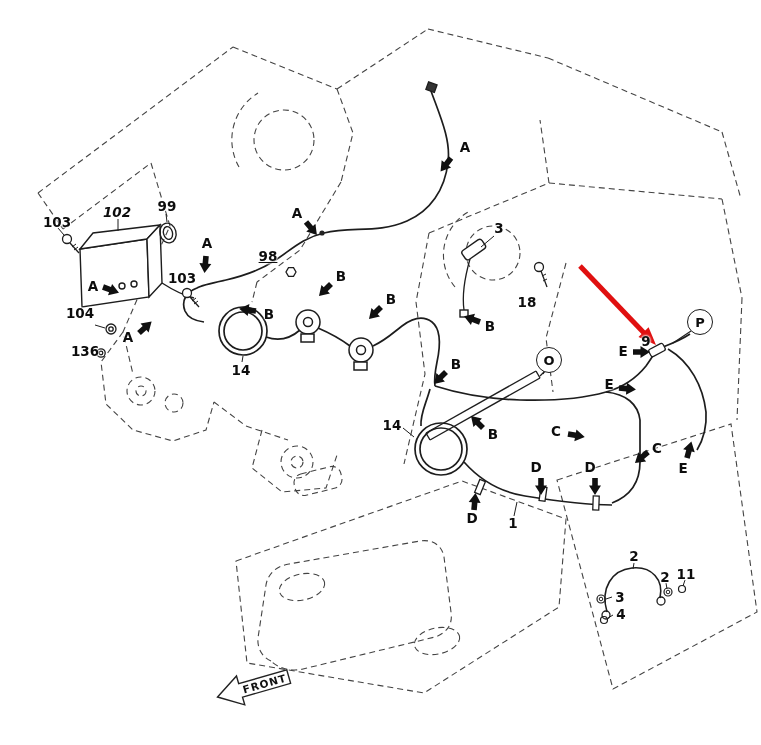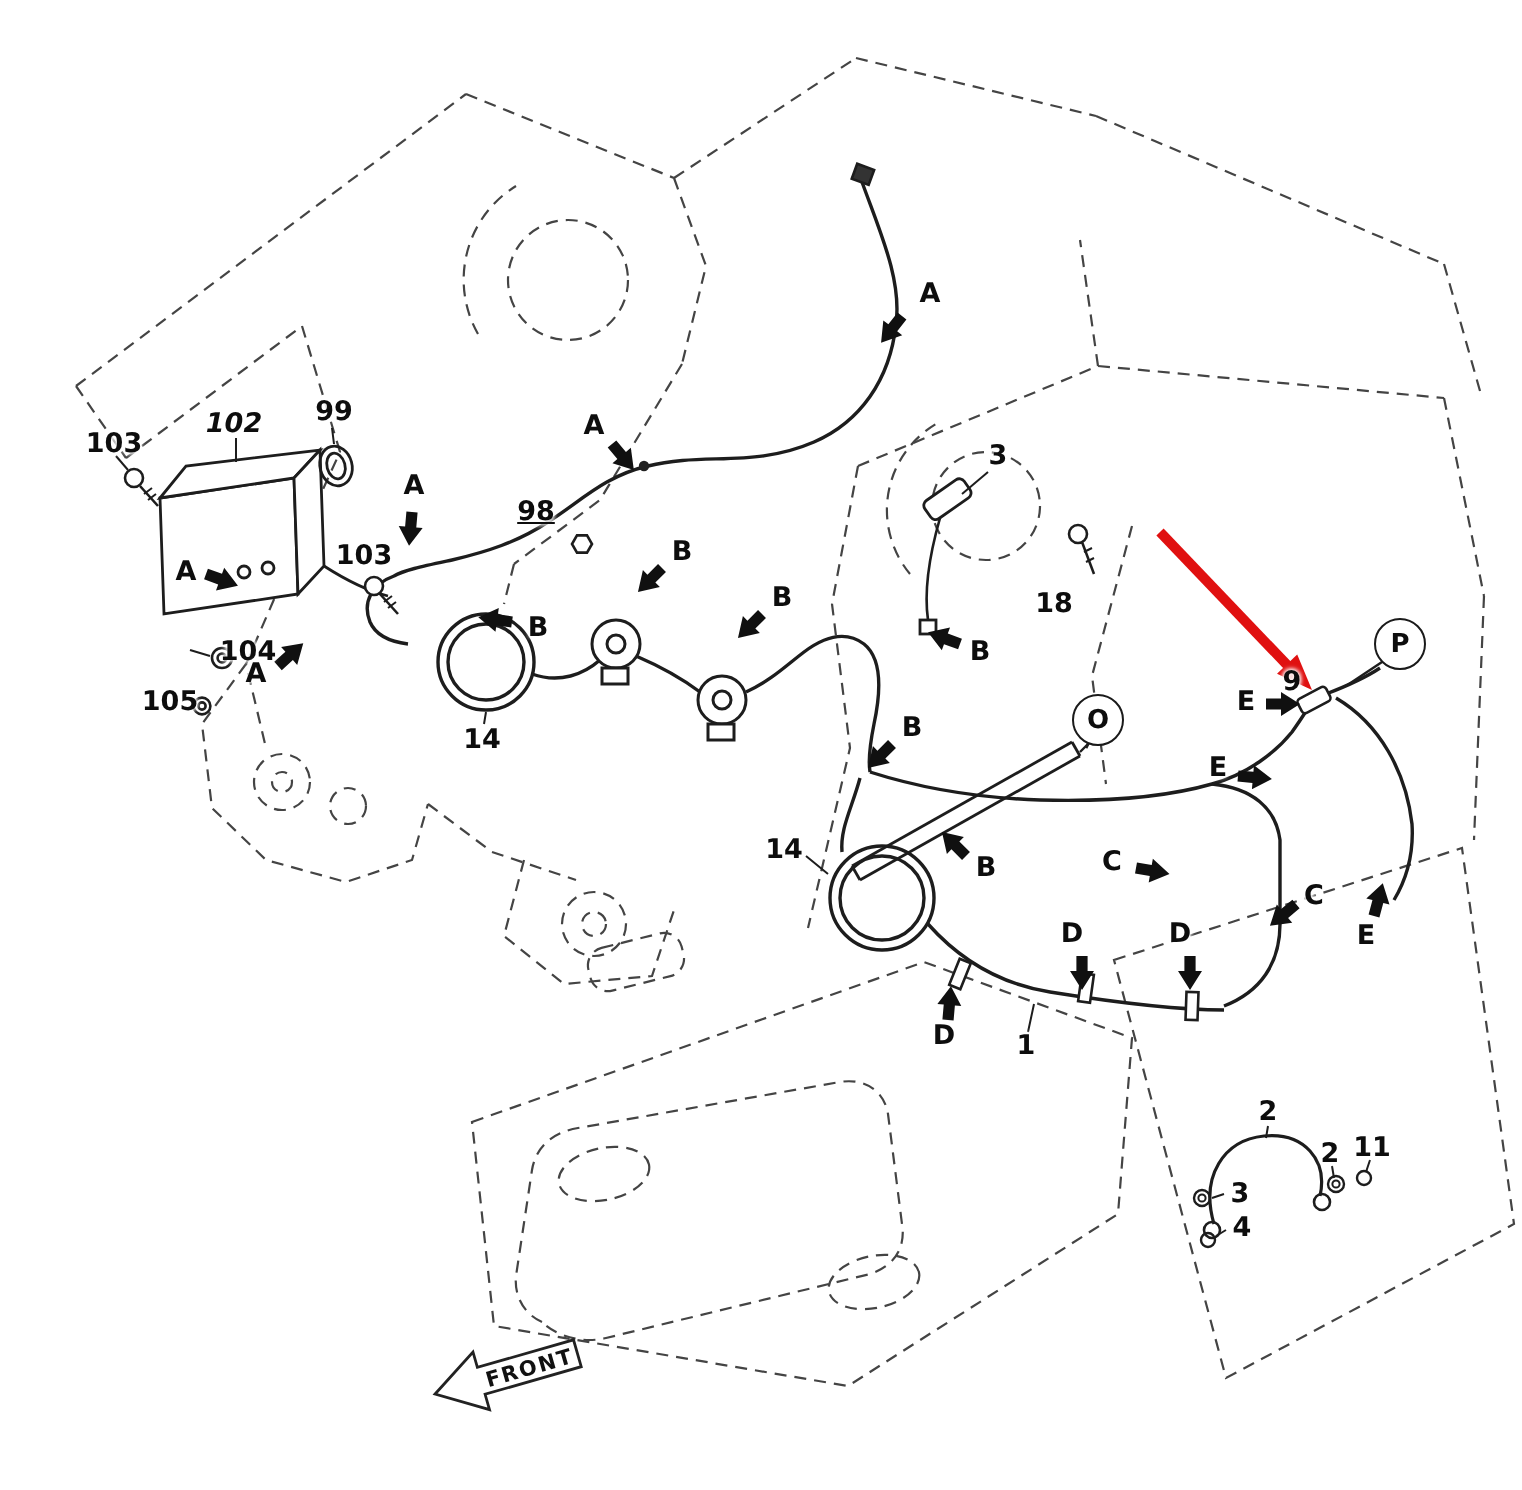--- a/index.html
+++ b/index.html
@@ -231,22 +231,22 @@
   </g>
 
 </svg>
 
 <div id="labels">
       <div class="lbl part" style="left: 57px; top: 222px;">103</div>
       <div class="lbl part" style="left: 117px; top: 212px; font-style: italic;">102</div>
       <div class="lbl part" style="left: 155px; top: 206px; margin-left: 12px;">99</div>
       <div class="lbl part" style="left: 268px; top: 256px; text-decoration: underline;">98</div>
       <div class="lbl part" style="left: 182px; top: 278px;">103</div>
-      <div class="lbl part" style="left: 80px; top: 326px; margin-left: 44px;">104</div>
-      <div class="lbl part" style="left: 85px; top: 351px;">105</div>
+      <div class="lbl part" style="left: 80px; top: 313px;">104</div>
+      <div class="lbl part" style="left: 85px; top: 351px;">136</div>
       <div class="lbl part" style="left: 241px; top: 370px;">14</div>
       <div class="lbl part" style="left: 499px; top: 228px;">3</div>
       <div class="lbl part" style="left: 527px; top: 256px; margin-top: 46px;">18</div>
       <div class="lbl part" style="left: 392px; top: 425px;">14</div>
       <div class="lbl part" style="left: 513px; top: 523px;">1</div>
       <div class="lbl part" style="left: 634px; top: 556px;">2</div>
       <div class="lbl part" style="left: 620px; top: 597px;">3</div>
       <div class="lbl part" style="left: 621px; top: 614px;">4</div>
       <div class="lbl part" style="left: 646px; top: 341px;">9</div>
       <div class="lbl part" style="left: 665px; top: 577px;">2</div>

